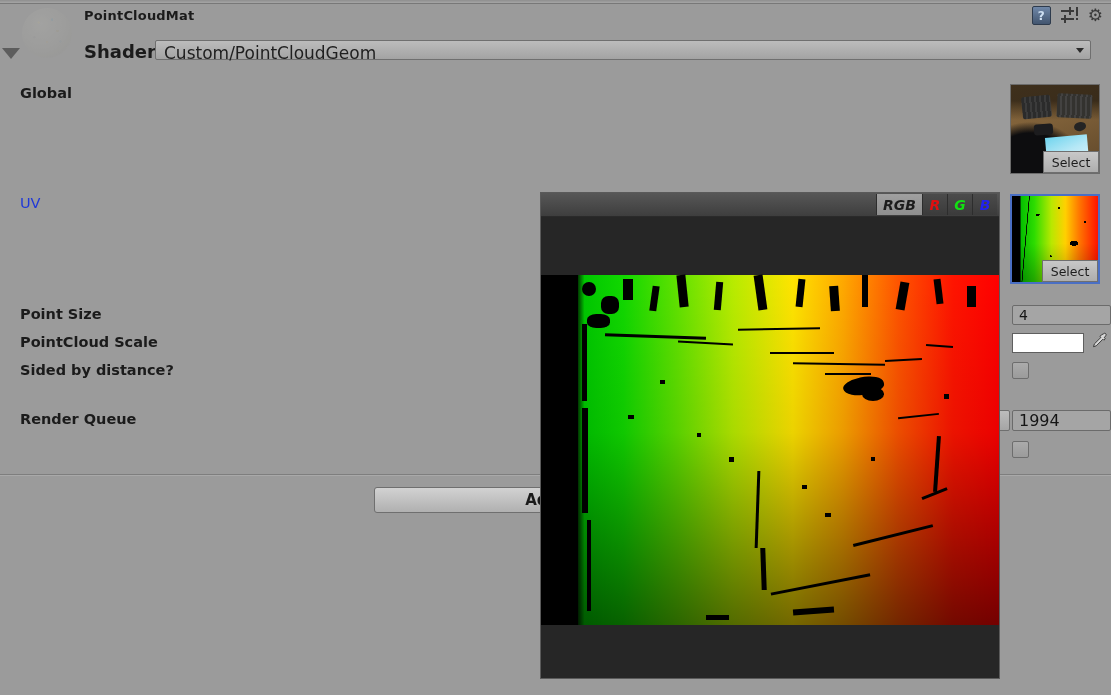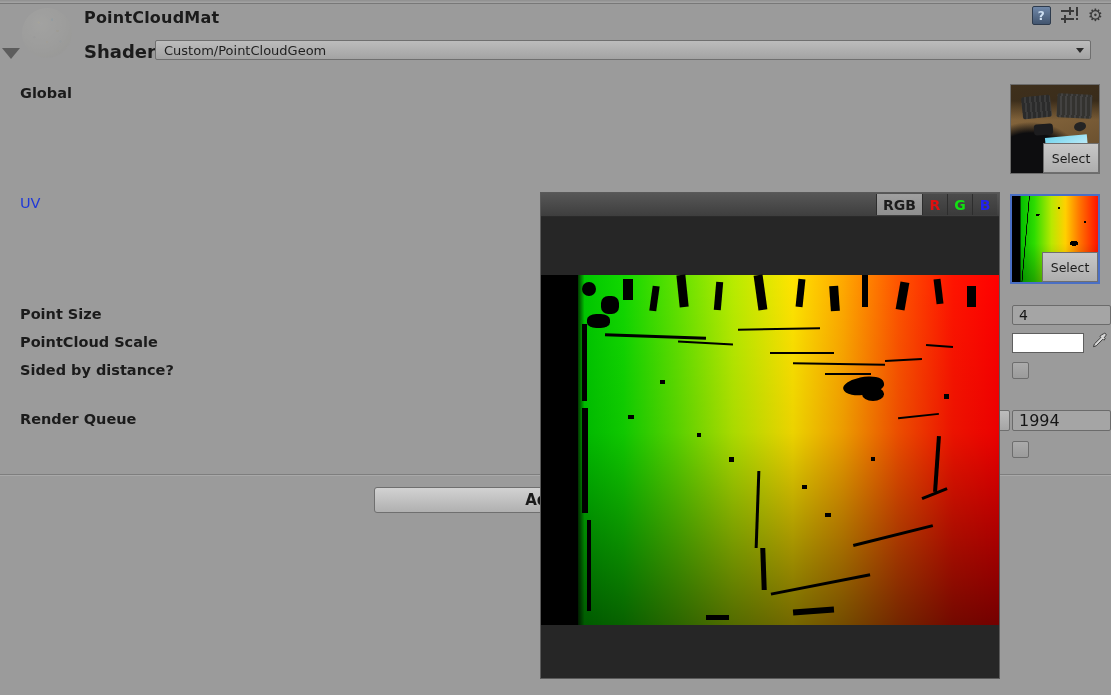--- a/index.html
+++ b/index.html
@@ -39,37 +39,37 @@
   }
   .foldout {
     position: absolute; left: 2px; top: 48px;
     width: 0; height: 0;
     border-left: 9px solid transparent;
     border-right: 9px solid transparent;
     border-top: 11px solid #5d5d5d;
   }
   .mat-title {
     position: absolute; left: 84px; top: 8px;
-    font-size: 16px; color: #1b1b1b; font-weight: 600;
+    font-size: 13px; color: #1b1b1b; font-weight: 600;
     letter-spacing: .2px;
   }
   .shader-label {
     position: absolute; left: 84px; top: 41px;
     font-size: 18px; color: #1b1b1b; font-weight: 600;
   }
   .shader-field {
     position: absolute; left: 155px; top: 40px;
     width: 936px; height: 20px;
     background: linear-gradient(#bcbcbc, #a3a3a3);
     border: 1px solid #6f6f6f;
     border-radius: 2px;
   }
   .shader-field-text {
     position: absolute; left: 8px; top: 2px;
-    font-size: 13px; color: #1f1f1f;
+    font-size: 17px; color: #1f1f1f;
   }
   .shader-dd-arrow {
     position: absolute; right: 6px; top: 7px;
     width: 0; height: 0;
     border-left: 4px solid transparent;
     border-right: 4px solid transparent;
     border-top: 5px solid #2b2b2b;
   }
   .hdr-icons { position: absolute; right: 8px; top: 6px; display: flex; gap: 9px; align-items: center; }
   .ico-help {
@@ -92,21 +92,21 @@
 
   
   .tex-slot {
     position: absolute; width: 90px; height: 90px;
     border: 1px solid #6c6c6c; background: #888;
     overflow: hidden;
   }
   .tex-slot.sel { border: 2px solid #4a6fc4; }
   .tex-select {
     position: absolute; right: 0; bottom: 0;
-    width: 56px; height: 30px;
+    width: 56px; height: 22px;
     background: linear-gradient(#c8c8c8, #adadad);
     border: 1px solid #6f6f6f;
     font-size: 12.5px; color: #1c1c1c;
     display: flex; align-items: center; justify-content: center;
   }
   .thumb-photo {
     position:absolute; inset:0;
     background:
       linear-gradient(180deg, rgba(0,0,0,.55) 0 18%, rgba(0,0,0,0) 40%),
       radial-gradient(ellipse 70% 50% at 22% 82%, #0d0d0f 0 55%, transparent 80%),
@@ -199,20 +199,21 @@
   .preview-win {
     position: absolute; left: 540px; top: 192px;
     width: 460px; height: 487px;
     background: #262626;
     border: 1px solid #5a5a5a;
   }
   .preview-toolbar {
     position: absolute; left: 0; top: 0; width: 100%; height: 24px;
     background: linear-gradient(#575757, #3e3e3e);
     border-bottom: 1px solid #2a2a2a;
+    font-style: italic;
   }
   .chan-group {
     position: absolute; right: 2px; top: 1px;
     display: flex; height: 21px;
   }
   .chan-btn {
     min-width: 25px; padding: 0 6px;
     display: flex; align-items: center; justify-content: center;
     font-size: 14px; font-weight: bold;
     background: linear-gradient(#4b4b4b, #3b3b3b);

